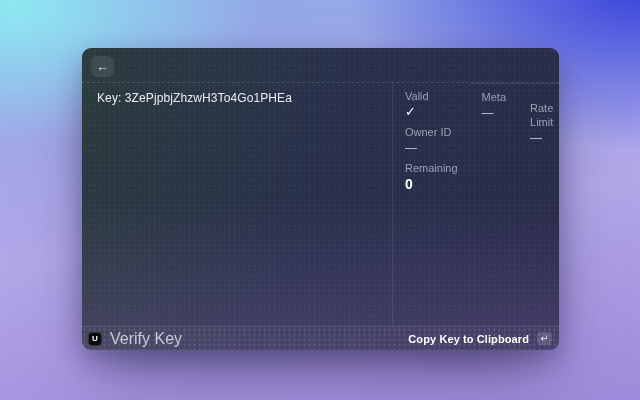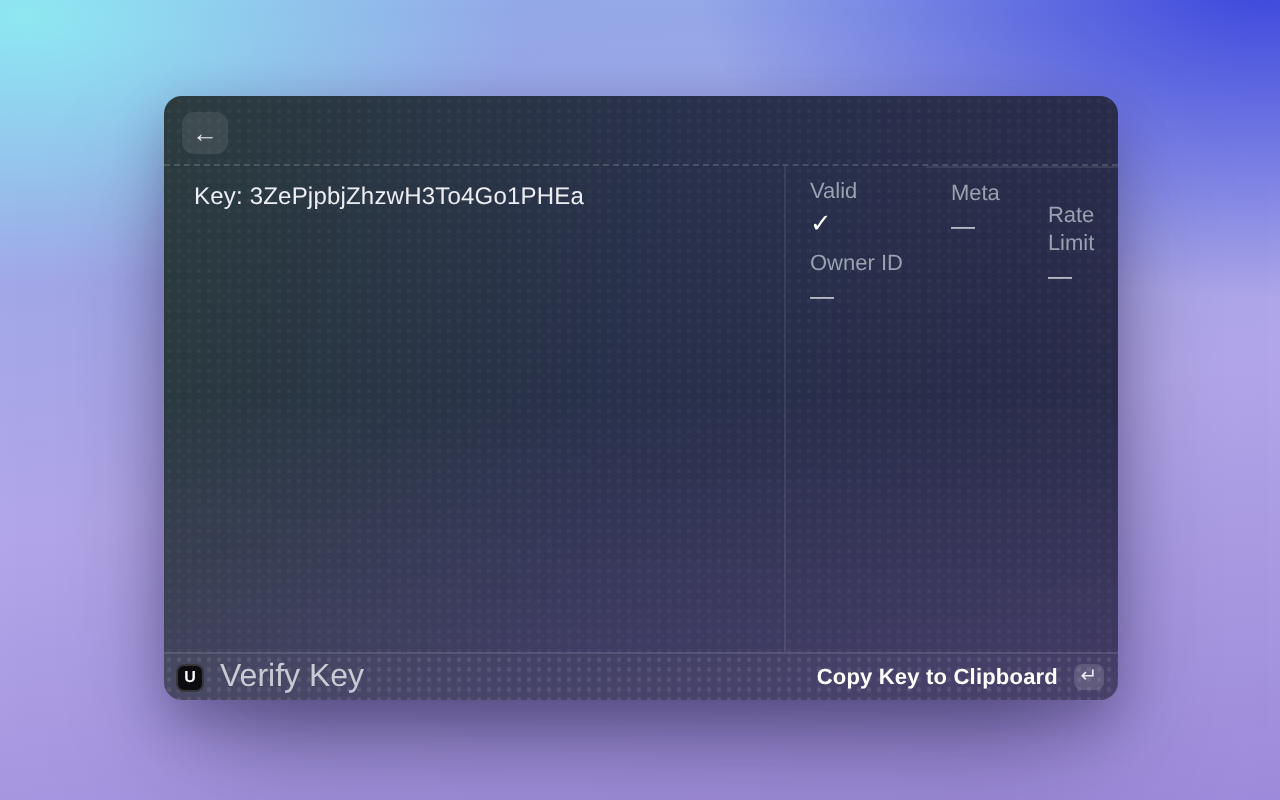--- a/index.html
+++ b/index.html
@@ -192,20 +192,24 @@
 
       <div class="section section-1">
         <div class="group">
           <div class="field-label">Valid</div>
           <div class="field-value check">✓</div>
         </div>
         <div class="group">
           <div class="field-label">Owner ID</div>
           <div class="field-value">—</div>
         </div>
+        <div class="group">
+          <div class="field-label">Remaining</div>
+          <div class="field-value zero">0</div>
+        </div>
       </div>
 
       <div class="section section-2">
         <div class="group">
           <div class="field-label">Meta</div>
           <div class="field-value">—</div>
         </div>
       </div>
 
       <div class="section section-3">

